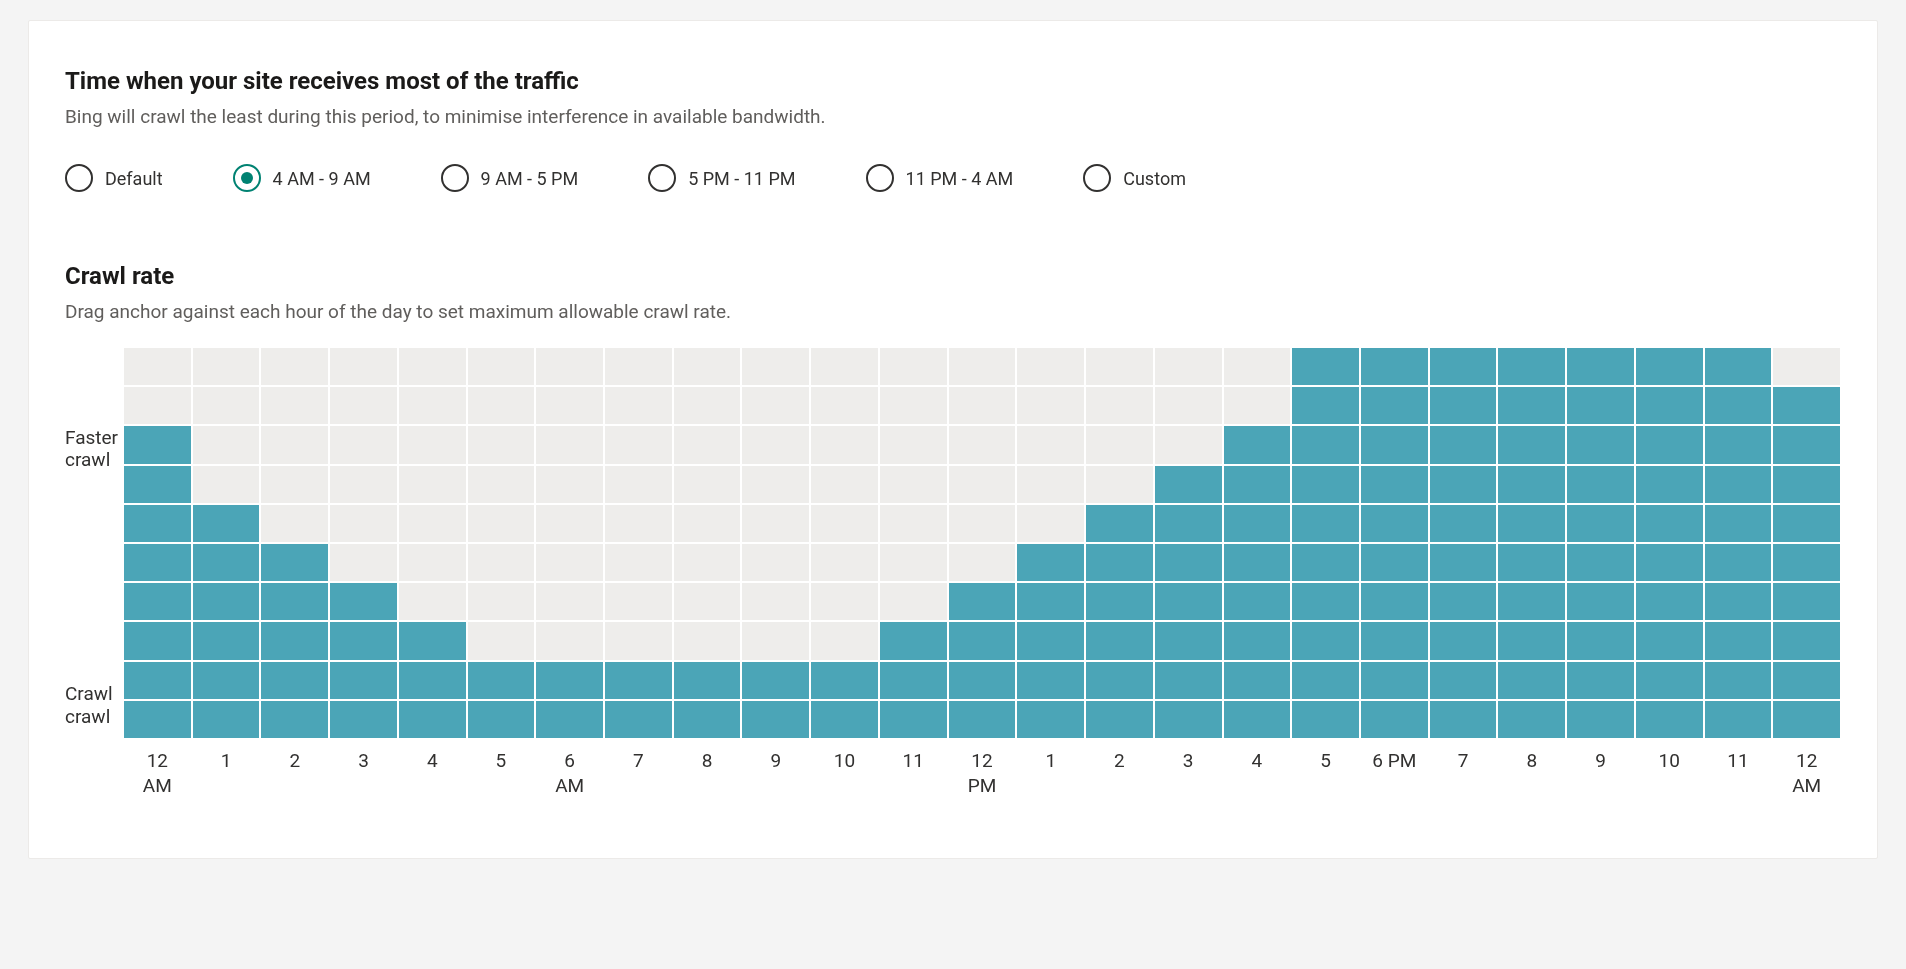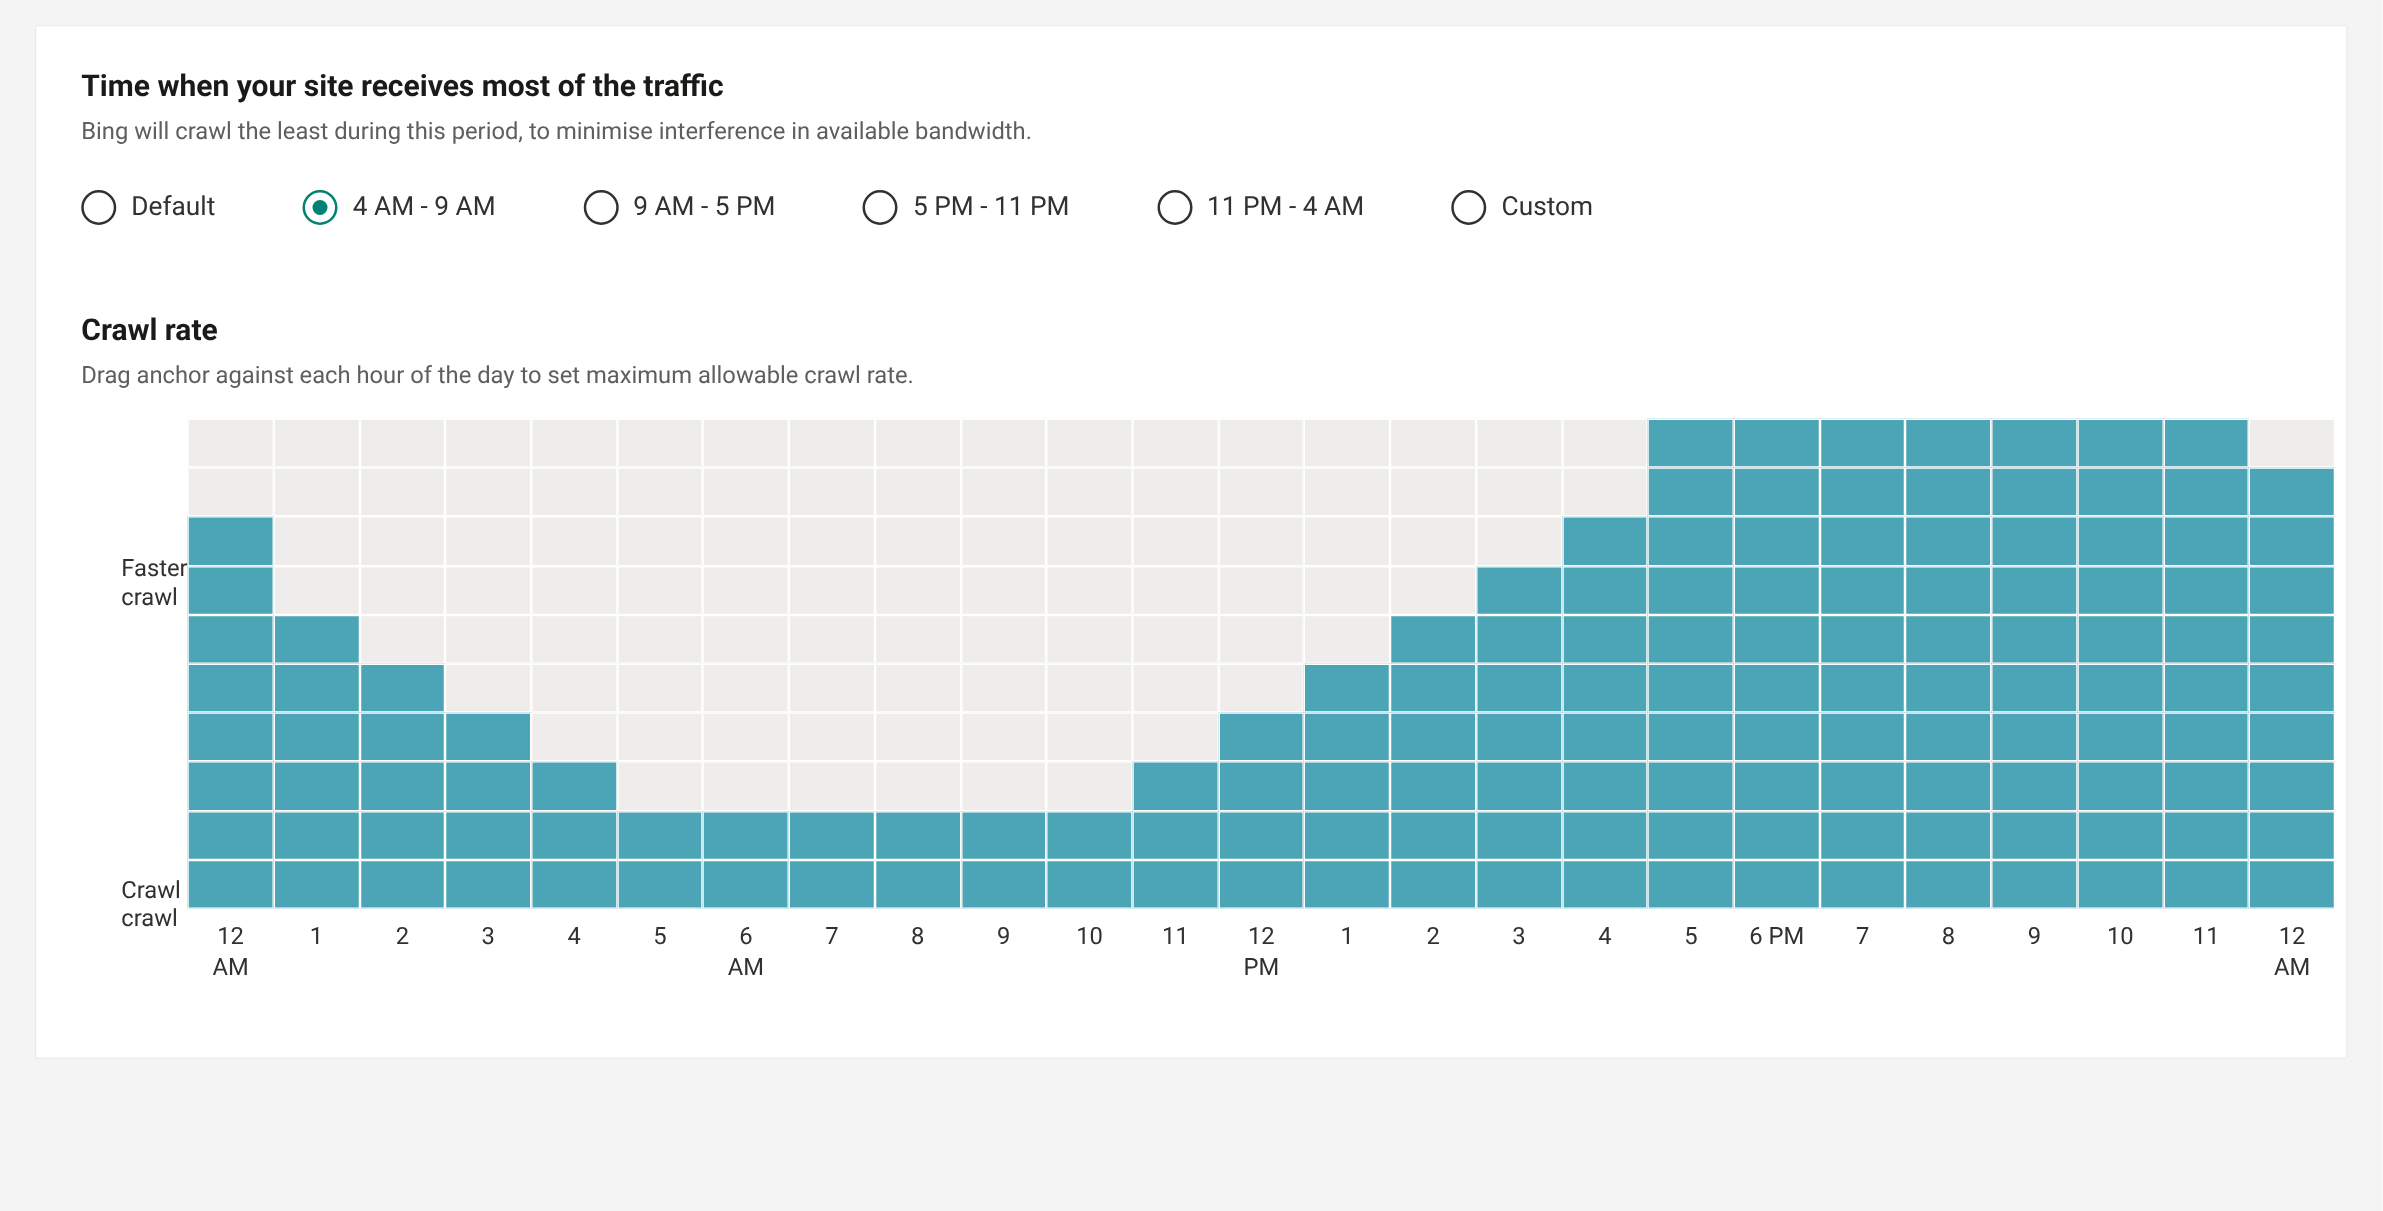--- a/index.html
+++ b/index.html
@@ -23,21 +23,21 @@
   .card {
     background: #fff;
     border: 1px solid #eceae8;
     border-radius: 2px;
     padding: 34px 36px 60px 36px;
   }
   .sect-h {
     font-size: 24px;
     font-weight: 700;
     color: #1b1a19;
-    margin: 0 0 10px 0;
+    margin: 12px 0 10px 0;
   }
   .sect-sub {
     font-size: 19px;
     font-weight: 400;
     color: #605e5c;
     margin: 0 0 36px 0;
   }
   
   .radio-row {
     display: flex;
@@ -66,28 +66,27 @@
   }
   .r-dot {
     width: 12px;
     height: 12px;
     background: #008272;
     border-radius: 50%;
     display: none;
   }
   .radio.selected .r-dot { display: block; }
   .r-label {
-    font-size: 21px;
+    font-size: 18px;
     color: #323130;
   }
   
   .chart-wrap {
     display: flex;
-    align-items: flex-end;
-    margin-left: 32px;
+    align-items: center;
   }
   .y-labels {
     display: flex;
     flex-direction: column;
     justify-content: space-between;
     height: 392px;
     width: 100px;
     text-align: left;
     font-size: 19px;
     color: #323130;

